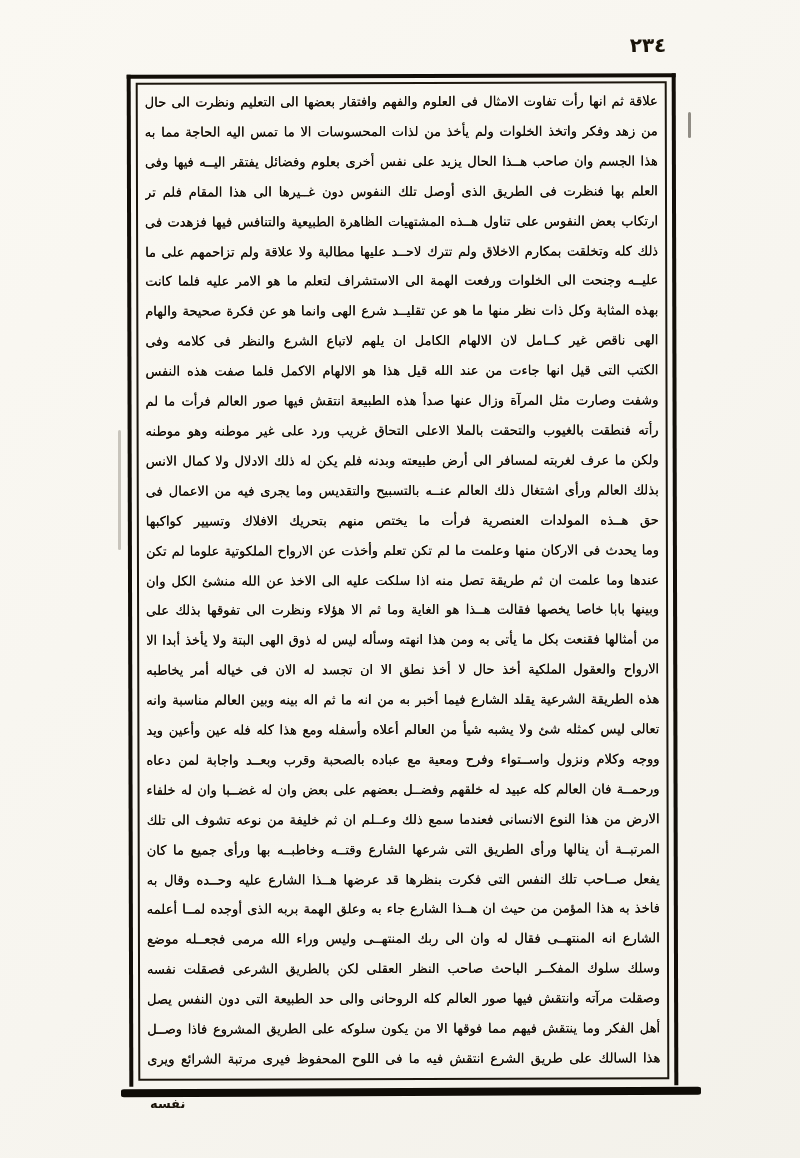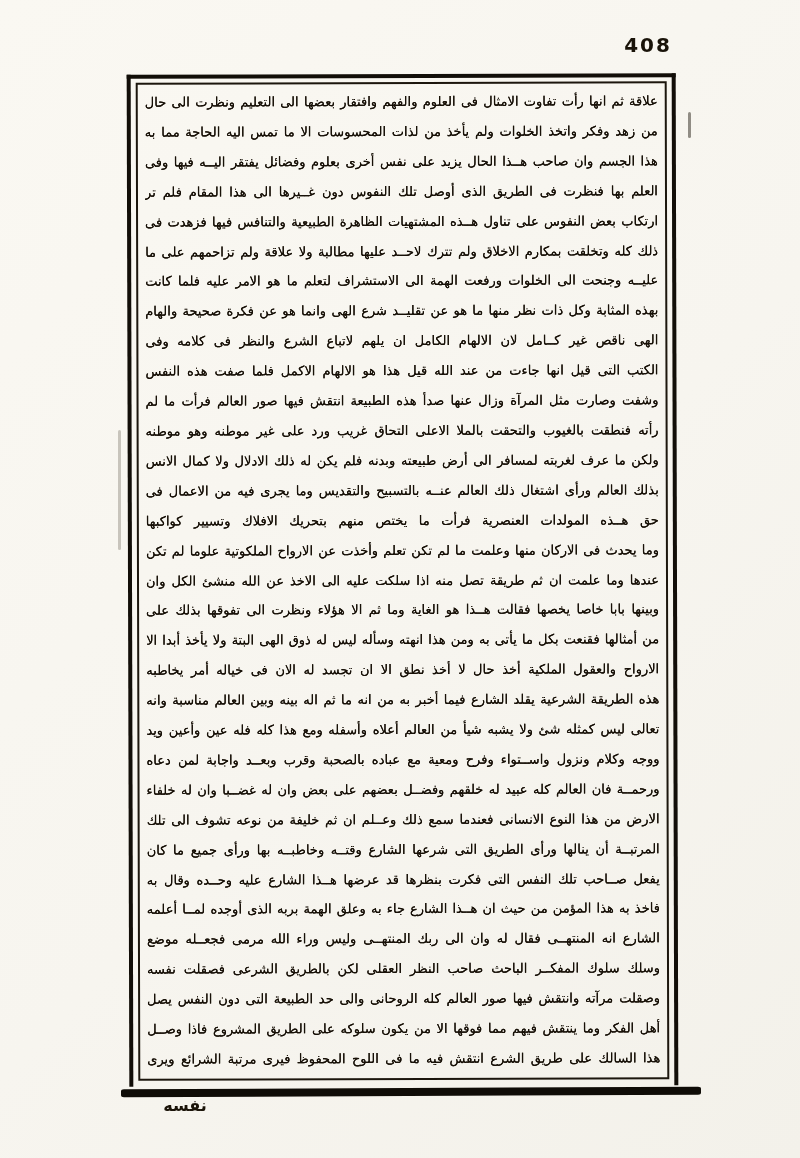--- a/index.html
+++ b/index.html
@@ -84,24 +84,24 @@
     background: #0f0c07;
     border-radius: 3px / 2px;
     transform: rotate(-0.25deg);
   }
   .catchword {
     position: absolute;
     left: 150px;
     top: 1096px;
     width: 70px;
     direction: rtl;
-    font-size: 16px;
+    font-size: 13px;
     font-weight: bold;
     color: #1b1409;
-    text-align: center;
+    text-align: left;
   }
   
   .smudge-top-right {
     position: absolute;
     left: 688px;
     top: 112px;
     width: 3px;
     height: 26px;
     background: #2a231a;
     opacity: 0.5;
@@ -116,21 +116,21 @@
     background: #38301f;
     opacity: 0.25;
     border-radius: 2px;
   }
 </style>
 </head>
 <body>
 
 <div class="page">
 
-  <div class="page-number">408</div>
+  <div class="page-number">٢٣٤</div>
 
   <div class="frame-outer">
     <div class="frame-inner">
       <div class="text-block">
           <div class="text-line">علاقة ثم انها رأت تفاوت الامثال فى العلوم والفهم وافتقار بعضها الى التعليم ونظرت الى حال</div>
           <div class="text-line">من زهد وفكر واتخذ الخلوات ولم يأخذ من لذات المحسوسات الا ما تمس اليه الحاجة مما به قوام</div>
           <div class="text-line">هذا الجسم وان صاحب هــذا الحال يزيد على نفس أخرى بعلوم وفضائل يفتقر اليــه فيها وفى</div>
           <div class="text-line">العلم بها فنظرت فى الطريق الذى أوصل تلك النفوس دون غــيرها الى هذا المقام فلم تر مانعا الا</div>
           <div class="text-line">ارتكاب بعض النفوس على تناول هــذه المشتهيات الظاهرة الطبيعية والتنافس فيها فزهدت فى</div>
           <div class="text-line">ذلك كله وتخلقت بمكارم الاخلاق ولم تترك لاحــد عليها مطالبة ولا علاقة ولم تزاحمهم على ما هم</div>

